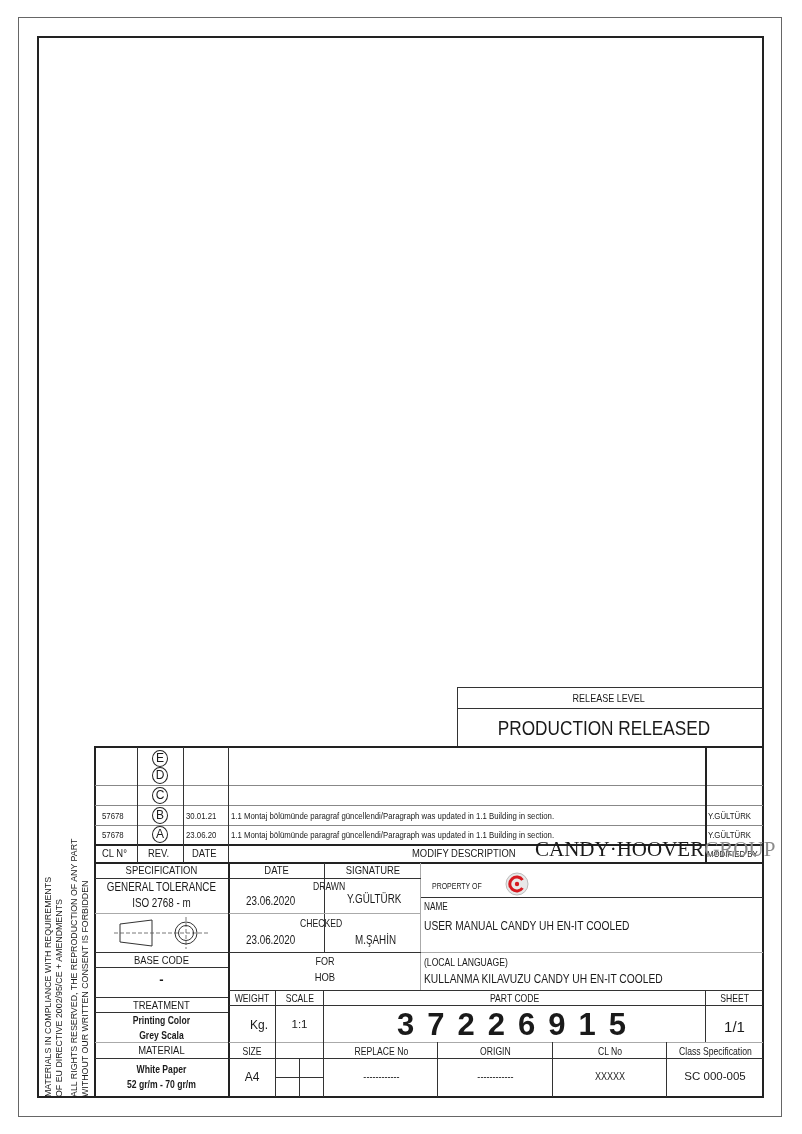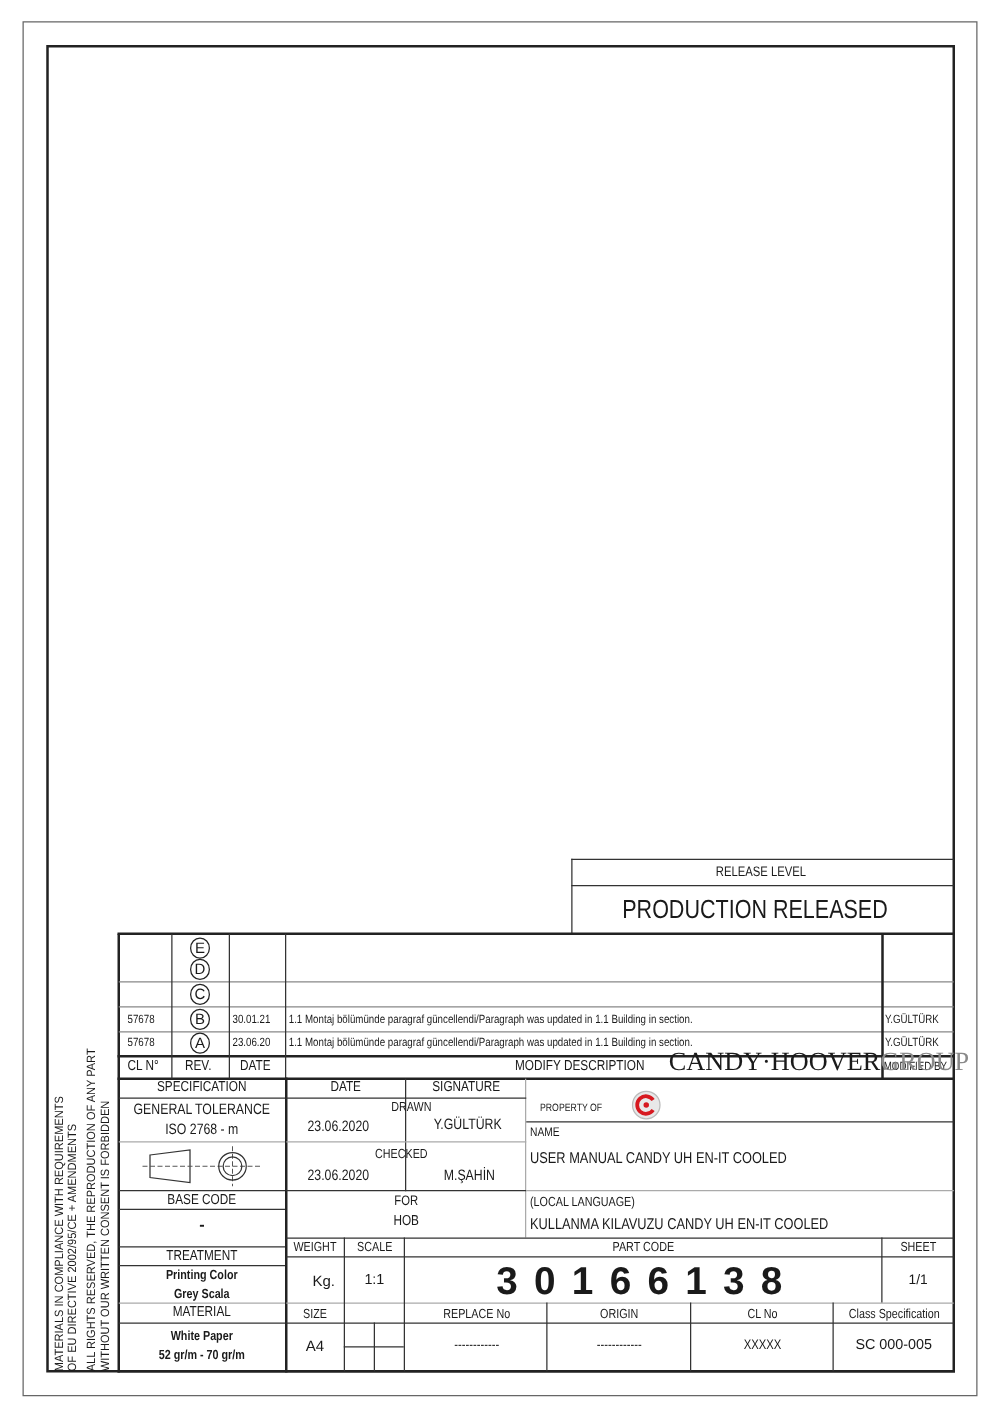--- a/index.html
+++ b/index.html
@@ -174,22 +174,22 @@
 <div class="t cond" style="left:424px; top:957px; font-size:10.5px;">(LOCAL LANGUAGE)</div>
 <div class="t cond" style="left:424px; top:973px; font-size:12.5px;">KULLANMA KILAVUZU CANDY UH EN-IT COOLED</div>
 
 <div class="t c cond" style="left:229px; top:993px; width:56px; font-size:10.5px;">WEIGHT</div>
 <div class="t c cond" style="left:276px; top:993px; width:58px; font-size:10.5px;">SCALE</div>
 <div class="t c cond" style="left:324px; top:993px; width:465px; font-size:10.5px;">PART CODE</div>
 <div class="t c cond" style="left:706px; top:993px; width:70px; font-size:10.5px;">SHEET</div>
 
 <div class="t" style="left:250px; top:1019px; font-size:12px;">Kg.</div>
 <div class="t c" style="left:276px; top:1019px; width:47px; font-size:11.5px;">1:1</div>
-<div class="t partcode" style="left:397px; top:1009px;">30166138</div>
-<div class="t c" style="left:706px; top:1019px; width:57px; font-size:11px;">1/1</div>
+<div class="t partcode" style="left:397px; top:1009px;">37226915</div>
+<div class="t c" style="left:706px; top:1019px; width:57px; font-size:15px;">1/1</div>
 
 <div class="t c cond" style="left:229px; top:1046px; width:56px; font-size:10.5px;">SIZE</div>
 <div class="t c cond" style="left:324px; top:1046px; width:140px; font-size:10.5px;">REPLACE No</div>
 <div class="t c cond" style="left:438px; top:1046px; width:140px; font-size:10.5px;">ORIGIN</div>
 <div class="t c cond" style="left:553px; top:1046px; width:139px; font-size:10.5px;">CL No</div>
 <div class="t c cond" style="left:667px; top:1046px; width:118px; font-size:10.5px;">Class Specification</div>
 
 <div class="t c" style="left:229px; top:1071px; width:46px; font-size:12px;">A4</div>
 <div class="t c cond" style="left:324px; top:1071px; width:140px; font-size:11px;">------------</div>
 <div class="t c cond" style="left:438px; top:1071px; width:140px; font-size:11px;">------------</div>

